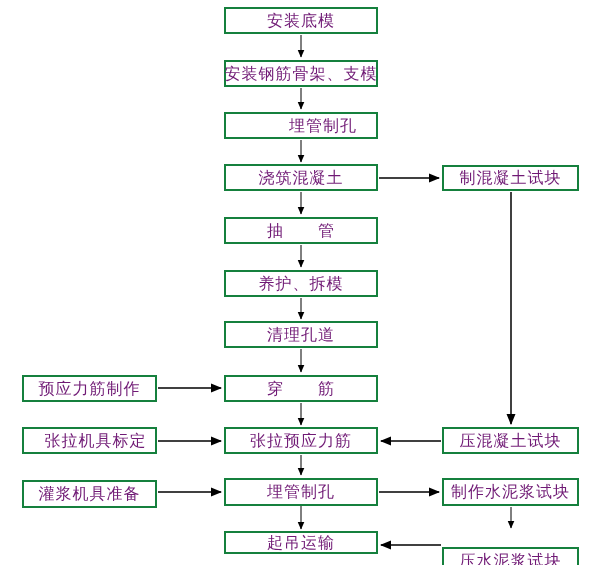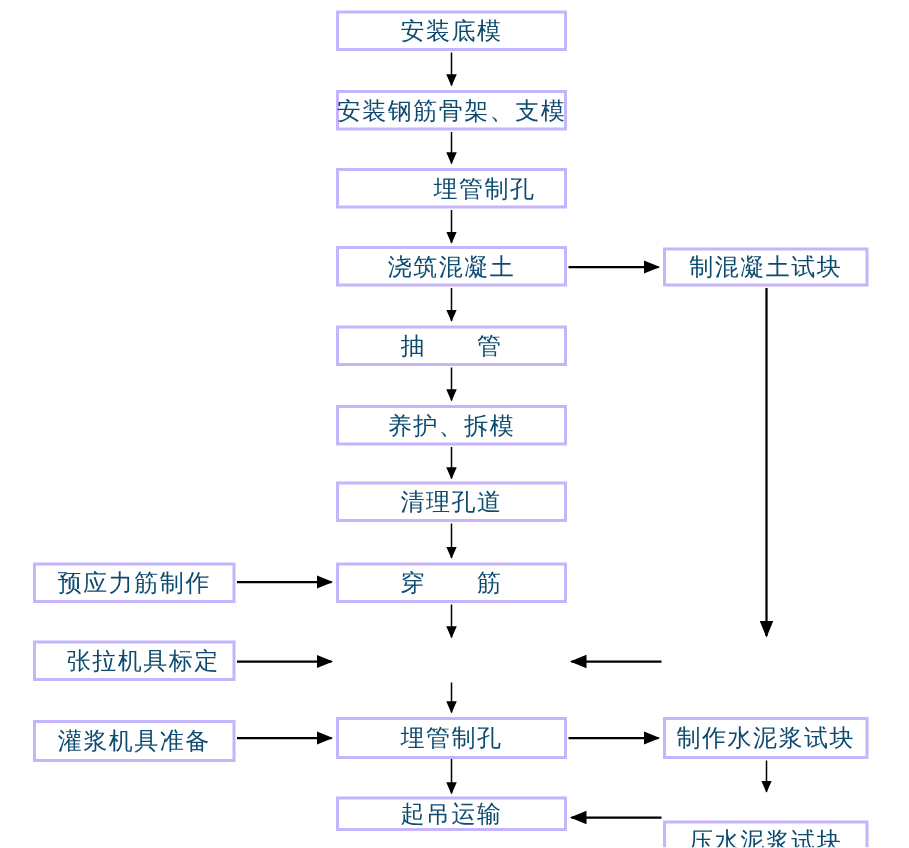--- a/index.html
+++ b/index.html
@@ -13,23 +13,23 @@
   }
   .arrows {
     position: absolute;
     left: 0; top: 0;
     width: 606px; height: 565px;
     pointer-events: none;
   }
   .node {
     position: absolute;
     box-sizing: border-box;
-    border: 2px solid #c4b5fd;
+    border: 2px solid #15803d;
     background: #ffffff;
-    color: #0c4a6e;
+    color: #701a75;
     display: flex;
     align-items: center;
     justify-content: center;
     font-size: 16px;
     line-height: 1;
     white-space: pre;
     letter-spacing: 1px;
   }
   .node.main  { left: 224px; width: 154px; }
   .node.left  { left: 22px;  width: 135px; }
@@ -81,24 +81,26 @@
   </svg>
 
   <div class="node main" style="top:7px;   height:27px;">安装底模</div>
   <div class="node main" style="top:60px;  height:27px;">安装钢筋骨架、支模</div>
   <div class="node main" style="top:112px; height:27px;padding-left:44px;">埋管制孔</div>
   <div class="node main" style="top:164px; height:27px;">浇筑混凝土</div>
   <div class="node main" style="top:217px; height:27px;">抽　　管</div>
   <div class="node main" style="top:270px; height:27px;">养护、拆模</div>
   <div class="node main" style="top:321px; height:27px;">清理孔道</div>
   <div class="node main" style="top:375px; height:27px;">穿　　筋</div>
+  <div class="node main" style="top:427px; height:27px;">张拉预应力筋</div>
   <div class="node main" style="top:478px; height:28px;">埋管制孔</div>
   <div class="node main" style="top:531px; height:23px;">起吊运输</div>
 
   <div class="node left" style="top:375px; height:27px;">预应力筋制作</div>
   <div class="node left" style="top:427px; height:27px;padding-left:12px;">张拉机具标定</div>
   <div class="node left" style="top:480px; height:28px;">灌浆机具准备</div>
 
   <div class="node right" style="top:165px; height:26px;">制混凝土试块</div>
+  <div class="node right" style="top:427px; height:27px;">压混凝土试块</div>
   <div class="node right" style="top:478px; height:28px;">制作水泥浆试块</div>
   <div class="node right" style="top:531px; height:27px;margin-top:16px;">压水泥浆试块</div>
 
 </div>
 
 </body></html>

